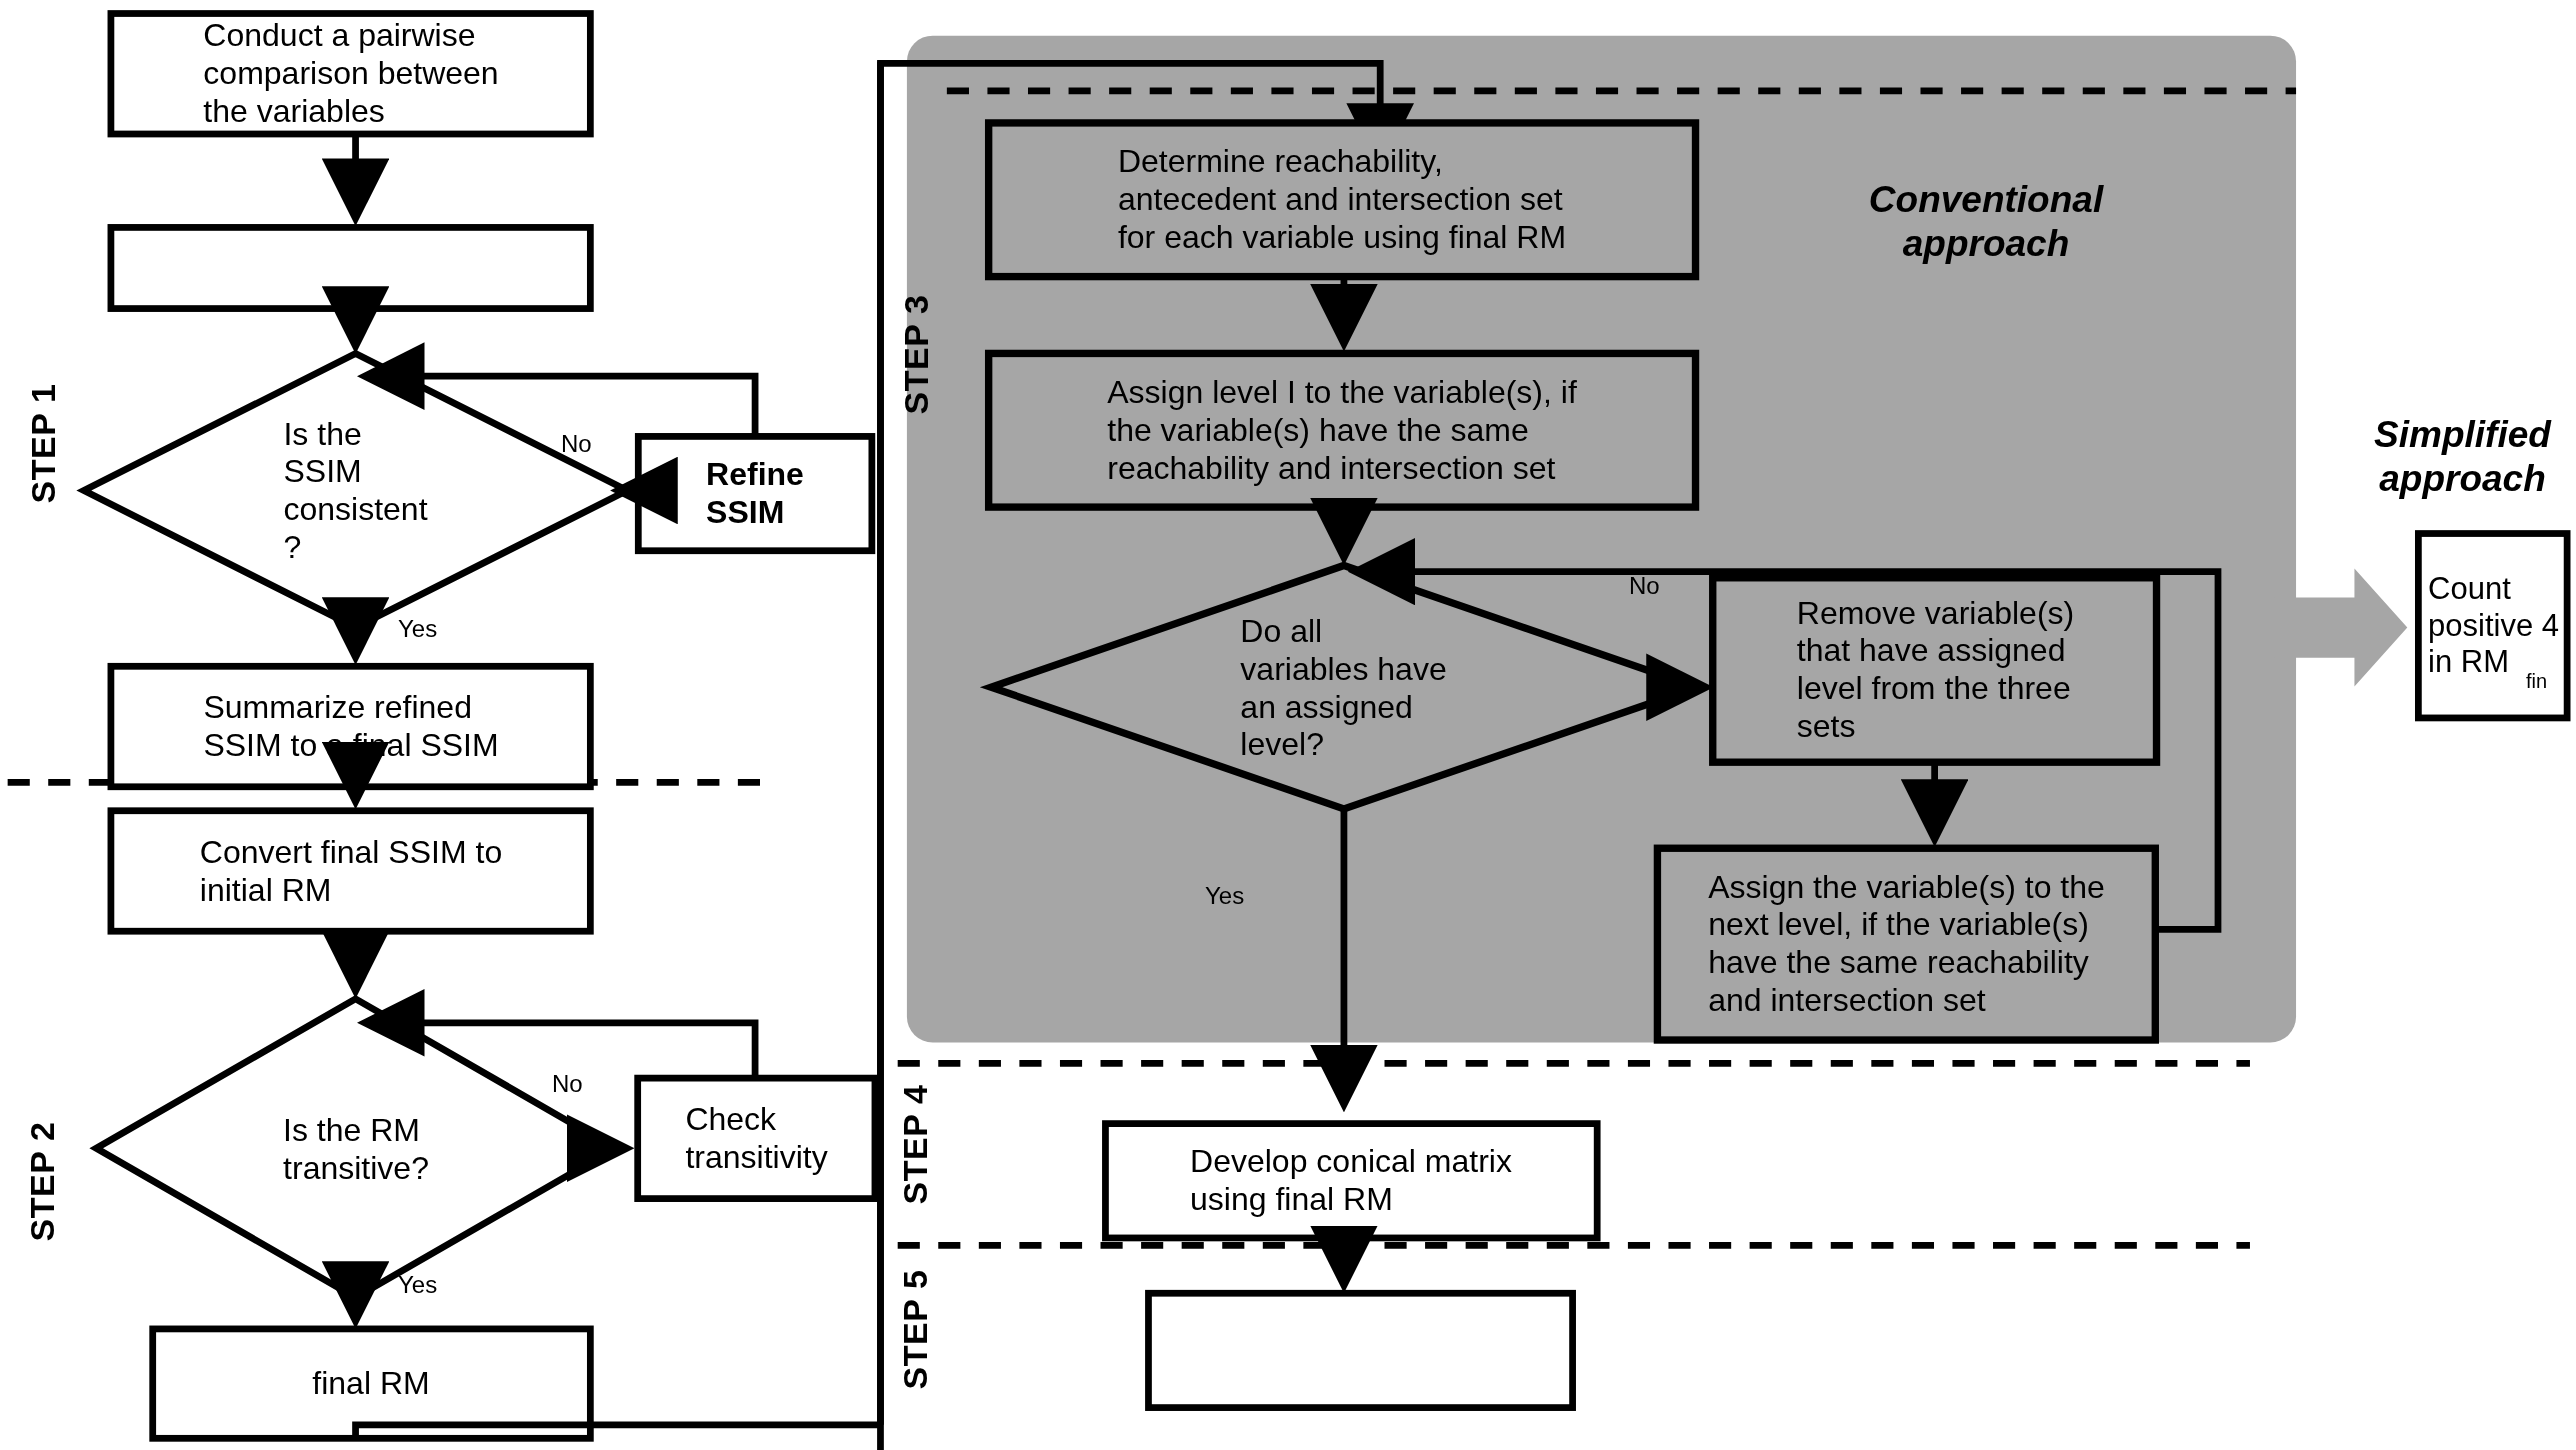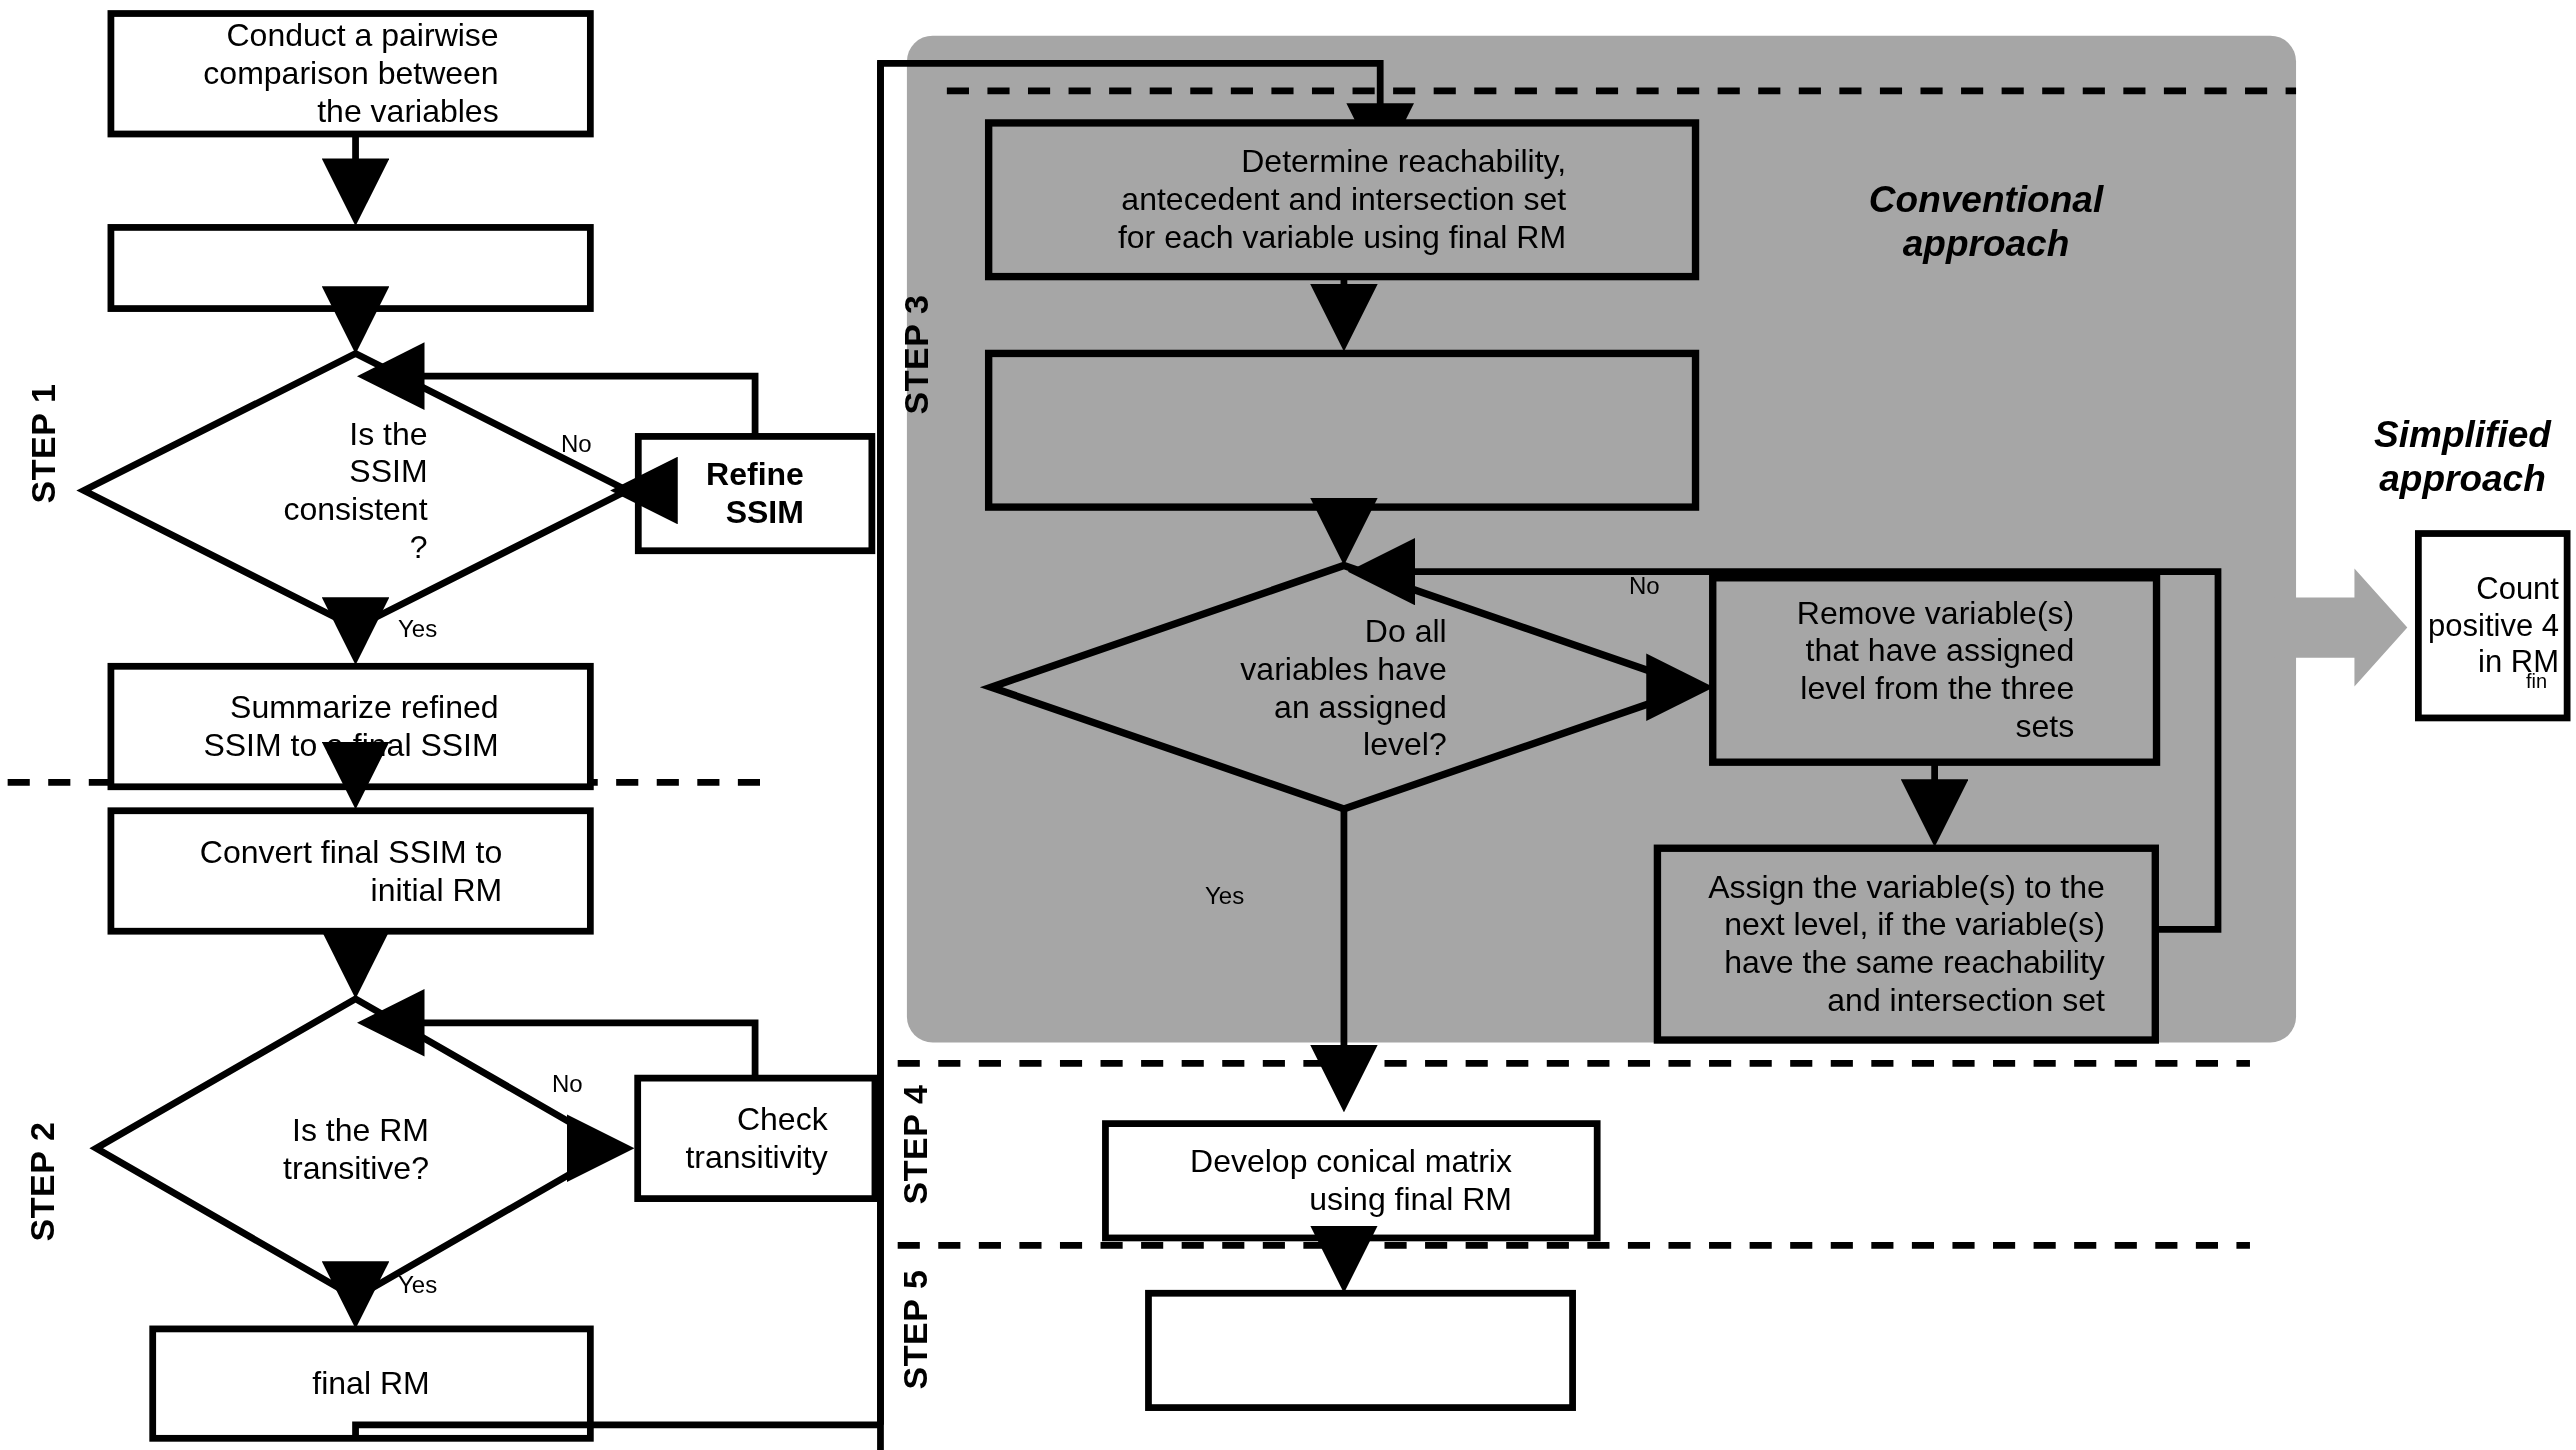--- a/index.html
+++ b/index.html
@@ -10,21 +10,21 @@
     background:#ffffff;
     overflow:hidden;
     font-family:"Liberation Sans", sans-serif;
   }
   svg#canvas{position:absolute;left:0;top:0;width:2576px;height:1450px;}
   .node-text{
     position:absolute;
     display:flex;
     align-items:center;
     justify-content:center;
-    text-align:right;
+    text-align:left;
     font-family:"Liberation Sans", sans-serif;
     font-size:32px;
     line-height:1.18;
     color:#000;
     pointer-events:none;
     white-space:pre-line;
   }
   .step-label{
     position:absolute;
     font-family:"Liberation Sans", sans-serif;
@@ -156,20 +156,23 @@
   <div class="node-text" style="left:152px;top:1329px;width:438px;height:109px;">final RM</div>
 
   <div class="edge-label" style="left:561px;top:430px;">No</div>
   <div class="edge-label" style="left:398px;top:615px;">Yes</div>
   <div class="edge-label" style="left:552px;top:1070px;">No</div>
   <div class="edge-label" style="left:398px;top:1271px;">Yes</div>
 
   <div class="node-text" style="left:992px;top:123px;width:700px;height:154px;">Determine reachability,
 antecedent and intersection set
 for each variable using final RM</div>
+  <div class="node-text" style="left:992px;top:354px;width:700px;height:154px;">Assign level I to the variable(s), if
+the variable(s) have the same
+reachability and intersection set</div>
   <div class="node-text" style="left:1162px;top:578px;width:363px;height:221px;">Do all
 variables have
 an assigned
 level?</div>
   <div class="node-text" style="left:1717px;top:578px;width:437px;height:184px;">Remove variable(s)
 that have assigned
 level from the three
 sets</div>
   <div class="node-text" style="left:1661px;top:848px;width:491px;height:192px;">Assign the variable(s) to the
 next level, if the variable(s)

